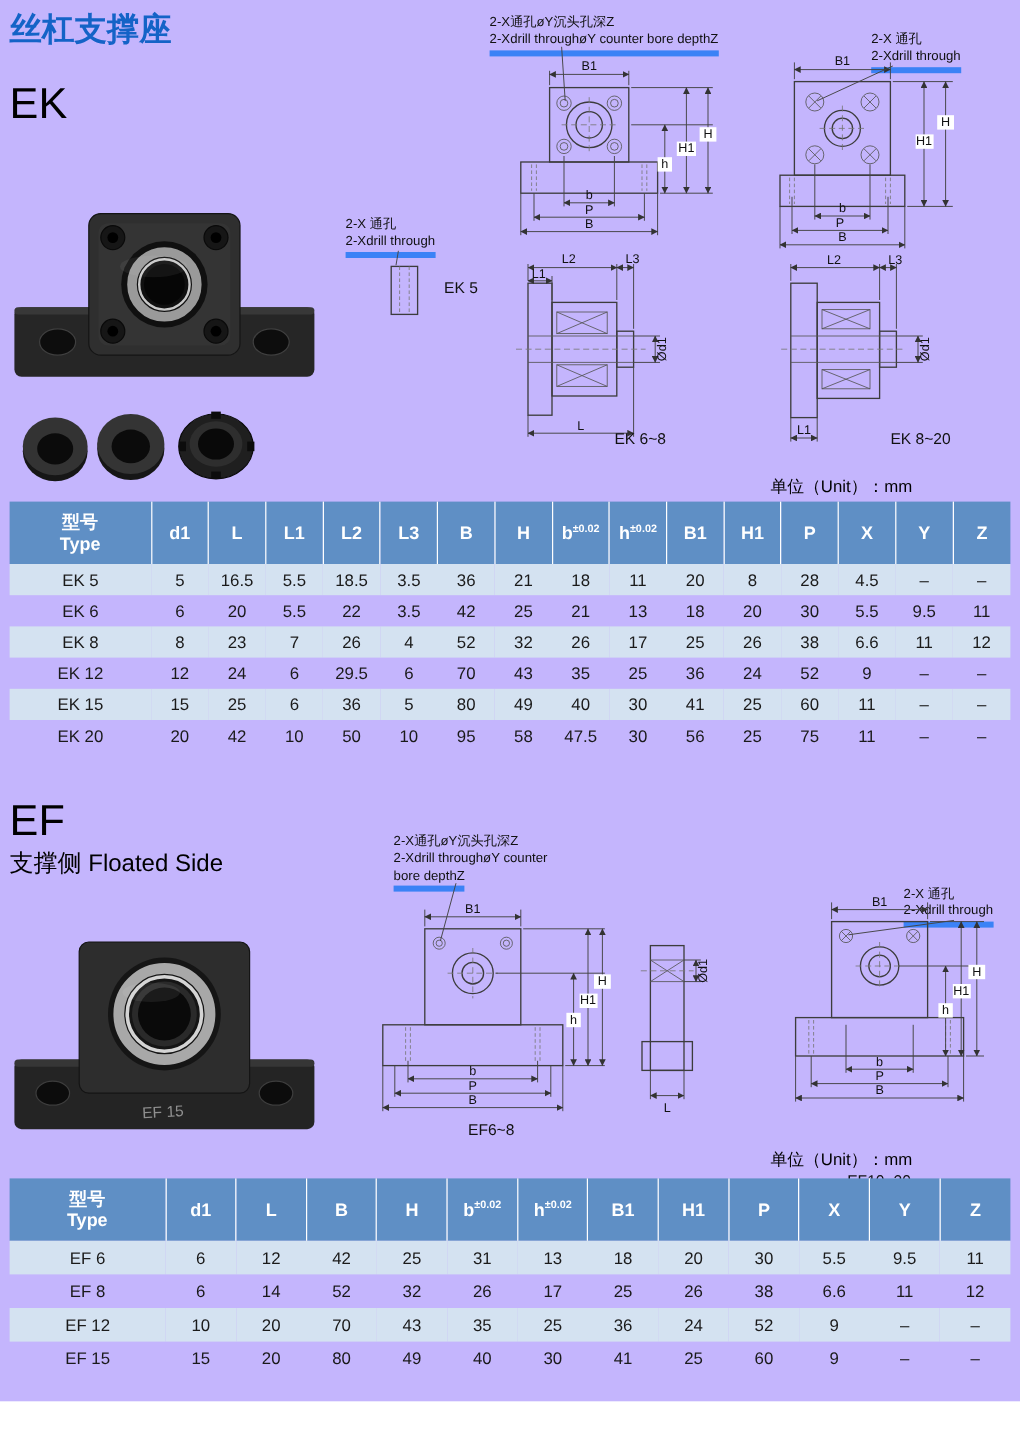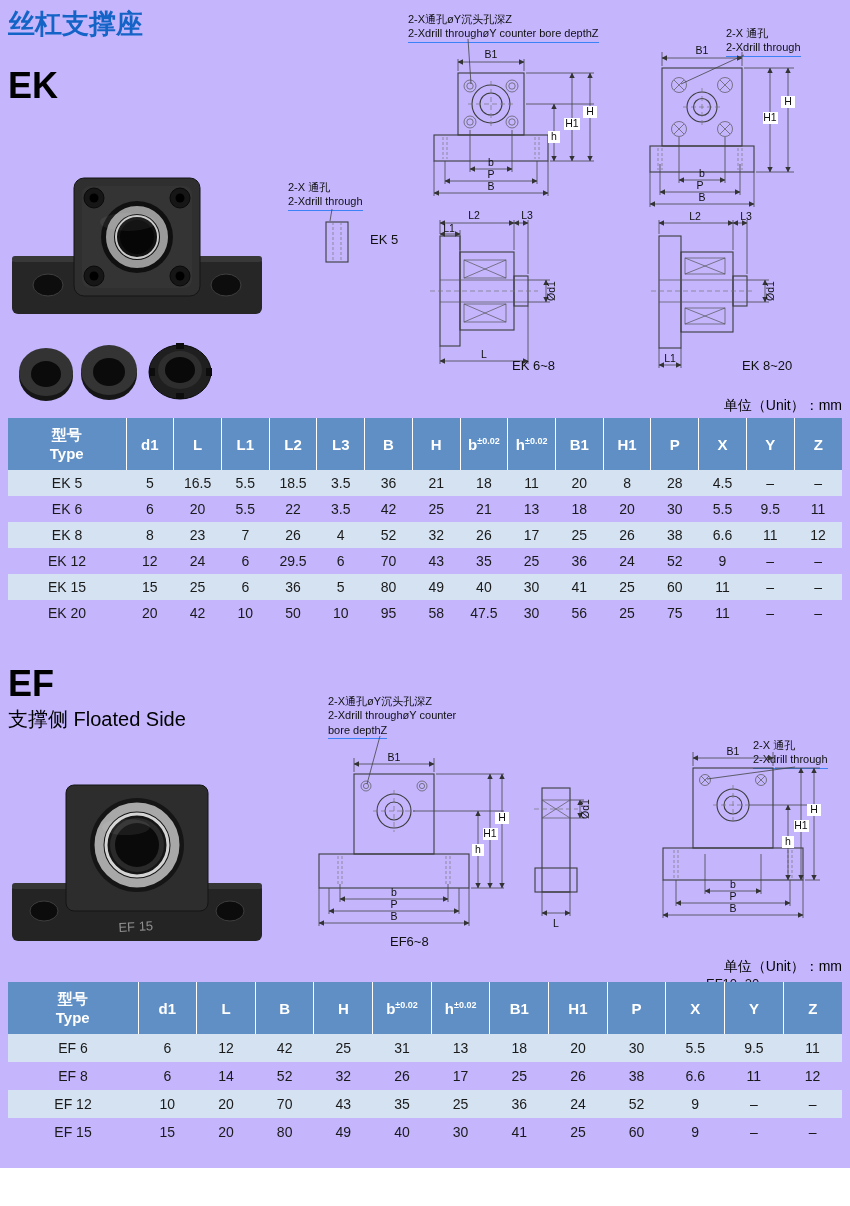--- a/index.html
+++ b/index.html
@@ -2,26 +2,26 @@
 <html style="--title-blue: #1463c7; --table-header: #5f8fc5; --row-alt: #d4e2f1;"><head>
 <meta charset="utf-8">
 <style>
   *{box-sizing:border-box;margin:0;padding:0}
   html,body{background:#fff}
   .page{position:relative;width:850px;height:1168px;background:#c4b5fd;overflow:hidden;
         font-family:"Liberation Sans","DejaVu Sans",sans-serif;color:#111}
   .abs{position:absolute}
   .title-cn{left:8px;top:6px;font-size:27px;font-weight:bold;color:var(--title-blue,#1463c7)}
   .title-en{left:8px;top:38px;font-size:23px;color:#0a0a0a}
-  .series-code{font-size:36px;font-weight:bold;color:#000;line-height:1}
+  .series-code{font-size:36px;font-weight:normal;color:#000;line-height:1}
   .side-label{font-size:20px;color:#000}
   .ann{position:absolute;font-size:11px;line-height:1.3;color:#111;white-space:nowrap}
-  .underlined{border-bottom:1px solid #3b82f6;padding-bottom:1px;display:inline-block}
+  .underlined{border-bottom:5px solid #3b82f6;padding-bottom:1px;display:inline-block}
   .caption{position:absolute;font-size:13px;color:#111;white-space:nowrap}
-  .unit{position:absolute;width:200px;text-align:right;font-size:14px;color:#000}
+  .unit{position:absolute;width:200px;text-align:left;font-size:14px;color:#000}
   svg.draw{position:absolute;overflow:visible}
   .ln{fill:none;stroke:#3c3c3c;stroke-width:1.1}
   .thin{fill:none;stroke:#555;stroke-width:.7}
   .dim{stroke:#444;stroke-width:.8;fill:none}
   .cl{stroke:#777;stroke-width:.7;stroke-dasharray:5 3;fill:none}
   .hid{stroke:#777;stroke-width:.7;stroke-dasharray:3 2;fill:none}
   .dlbl{font-size:10.5px;fill:#111;text-anchor:middle;font-family:"Liberation Sans","DejaVu Sans",sans-serif}
   .bk{fill:#fff;stroke:none}
   table.spec{position:absolute;left:8px;border-collapse:collapse;table-layout:fixed;width:834px}
   .spec th{background:var(--table-header,#5f8fc5);color:#fff;font-size:15px;font-weight:bold;

